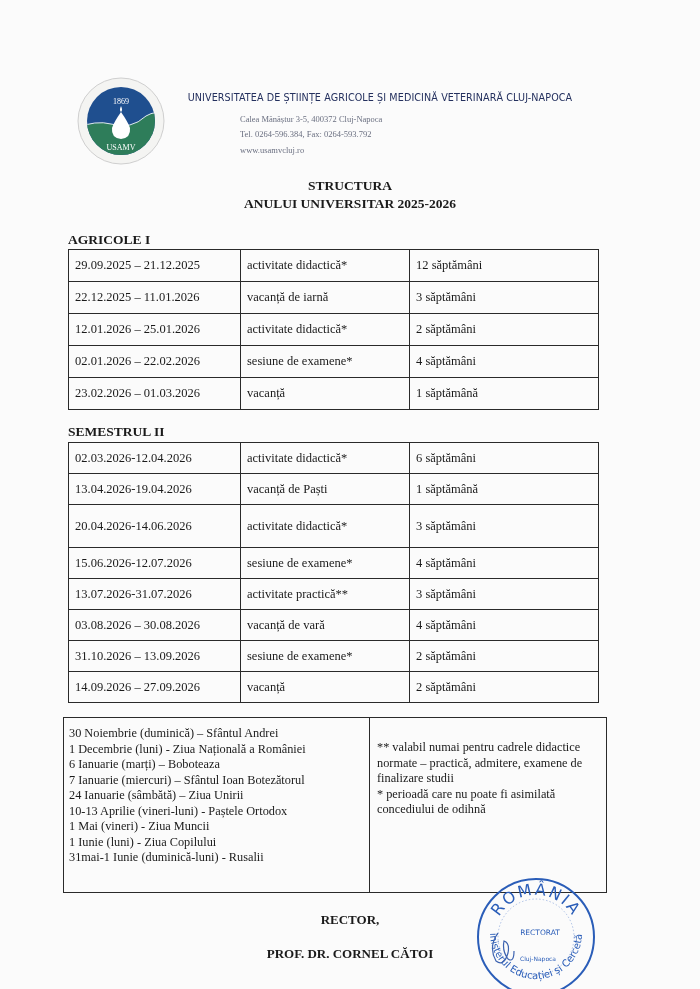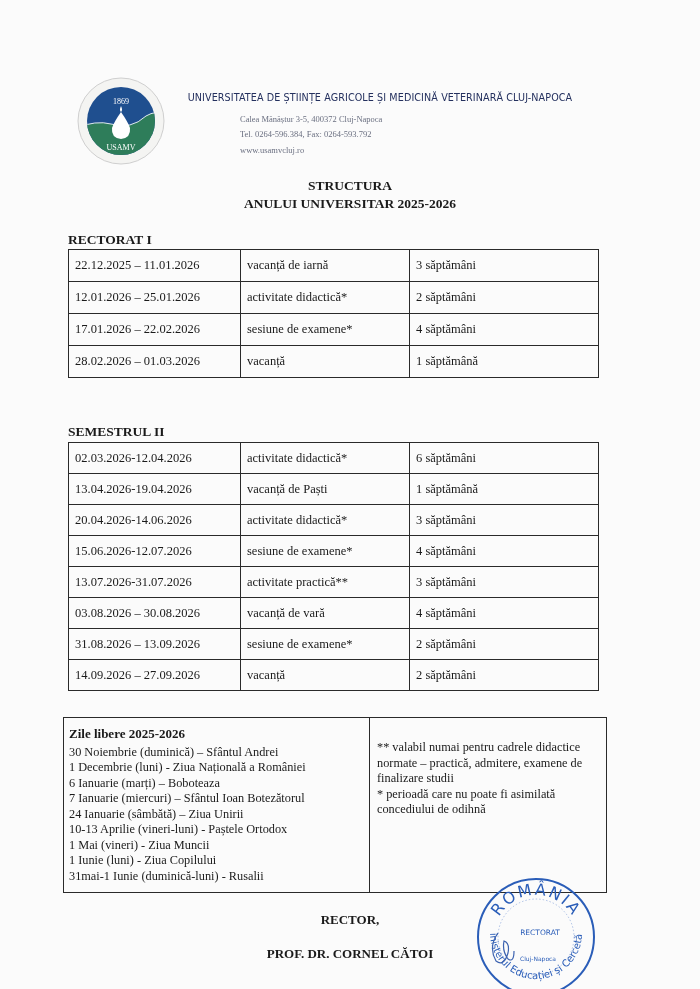--- a/index.html
+++ b/index.html
@@ -62,96 +62,100 @@
   </svg>
 </div>
 <div class="abs uni-name">UNIVERSITATEA DE ȘTIINȚE AGRICOLE ȘI MEDICINĂ VETERINARĂ CLUJ-NAPOCA</div>
 <div class="abs addr" style="top:114px">Calea Mănăștur 3-5, 400372 Cluj-Napoca</div>
 <div class="abs addr" style="top:129px">Tel. 0264-596.384, Fax: 0264-593.792</div>
 <div class="abs addr" style="top:145px">www.usamvcluj.ro</div>
 
 <div class="abs title" style="top:178px">STRUCTURA</div>
 <div class="abs title" style="top:196px">ANULUI UNIVERSITAR 2025-2026</div>
 
-<div class="abs sem-label" style="top:232px">RECTORAT I</div>
+<div class="abs sem-label" style="top:232px">AGRICOLE I</div>
 <table class="sched" style="top:249px">
   <tbody>
+      <tr style="height:32px">
+    <td class="c1">29.09.2025 – 21.12.2025</td>
+    <td class="c2">activitate didactică*</td>
+    <td>12 săptămâni</td>
+  </tr>
   <tr style="height:32px">
     <td class="c1">22.12.2025 – 11.01.2026</td>
     <td class="c2">vacanță de iarnă</td>
     <td>3 săptămâni</td>
   </tr>
   <tr style="height:32px">
     <td class="c1">12.01.2026 – 25.01.2026</td>
     <td class="c2">activitate didactică*</td>
     <td>2 săptămâni</td>
   </tr>
   <tr style="height:32px">
-    <td class="c1">17.01.2026 – 22.02.2026</td>
+    <td class="c1">02.01.2026 – 22.02.2026</td>
     <td class="c2">sesiune de examene*</td>
     <td>4 săptămâni</td>
   </tr>
   <tr style="height:32px">
-    <td class="c1">28.02.2026 – 01.03.2026</td>
+    <td class="c1">23.02.2026 – 01.03.2026</td>
     <td class="c2">vacanță</td>
     <td>1 săptămână</td>
   </tr>
 </tbody>
   </table>
 
 <div class="abs sem-label" style="top:424px">SEMESTRUL II</div>
 <table class="sched" style="top:442px">
   <tbody>
       <tr style="height:19px">
     <td class="c1">02.03.2026-12.04.2026</td>
     <td class="c2">activitate didactică*</td>
     <td>6 săptămâni</td>
   </tr>
   <tr style="height:31px">
     <td class="c1">13.04.2026-19.04.2026</td>
     <td class="c2">vacanță de Paști</td>
     <td>1 săptămână</td>
   </tr>
-  <tr style="height:31px">
+  <tr style="height:43px">
     <td class="c1">20.04.2026-14.06.2026</td>
     <td class="c2">activitate didactică*</td>
     <td>3 săptămâni</td>
   </tr>
   <tr style="height:31px">
     <td class="c1">15.06.2026-12.07.2026</td>
     <td class="c2">sesiune de examene*</td>
     <td>4 săptămâni</td>
   </tr>
   <tr style="height:31px">
     <td class="c1">13.07.2026-31.07.2026</td>
     <td class="c2">activitate practică**</td>
     <td>3 săptămâni</td>
   </tr>
   <tr style="height:31px">
     <td class="c1">03.08.2026 – 30.08.2026</td>
     <td class="c2">vacanță de vară</td>
     <td>4 săptămâni</td>
   </tr>
   <tr style="height:31px">
-    <td class="c1">31.08.2026 – 13.09.2026</td>
+    <td class="c1">31.10.2026 – 13.09.2026</td>
     <td class="c2">sesiune de examene*</td>
     <td>2 săptămâni</td>
   </tr>
   <tr style="height:31px">
     <td class="c1">14.09.2026 – 27.09.2026</td>
     <td class="c2">vacanță</td>
     <td>2 săptămâni</td>
   </tr>
 </tbody>
   </table>
 
 <div class="box">
   <div class="divider"></div>
   <div class="holidays">
-    <div class="h">Zile libere 2025-2026</div>
     <div>30 Noiembrie (duminică)  – Sfântul Andrei</div>
     <div>1 Decembrie (luni) -  Ziua Națională a României</div>
     <div>6 Ianuarie (marți) – Boboteaza</div>
     <div>7 Ianuarie (miercuri) – Sfântul Ioan Botezătorul</div>
     <div>24 Ianuarie (sâmbătă) – Ziua Unirii</div>
     <div>10-13 Aprilie (vineri-luni) - Paștele Ortodox</div>
     <div>1 Mai (vineri) - Ziua Muncii</div>
     <div>1 Iunie (luni)  - Ziua Copilului</div>
     <div>31mai-1 Iunie (duminică-luni) - Rusalii</div>
   </div>

